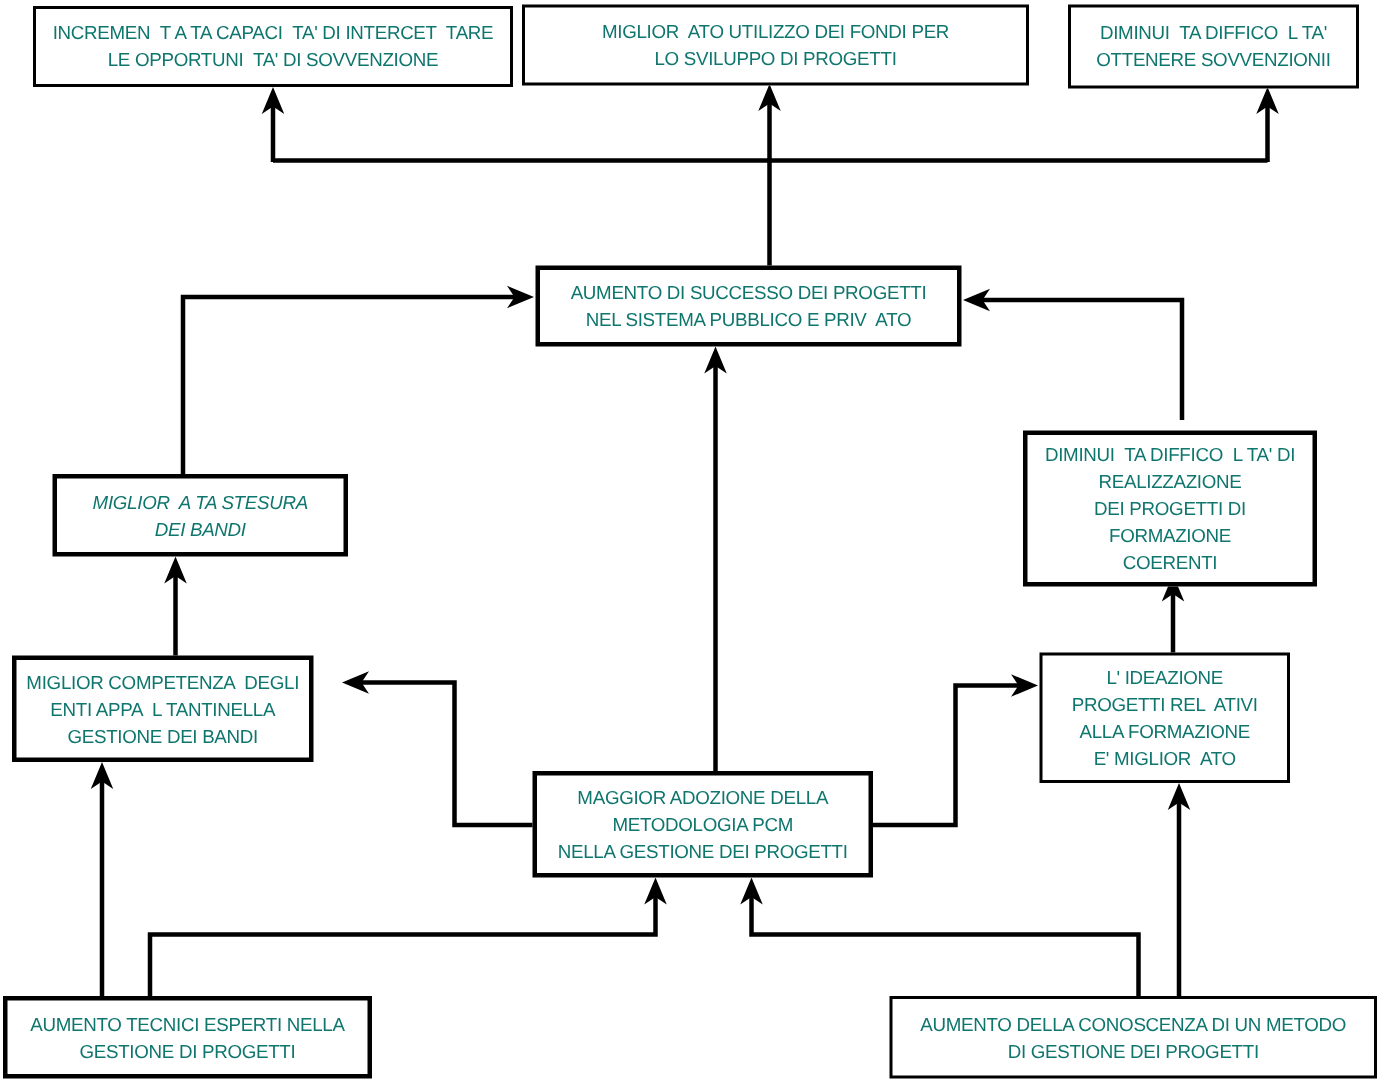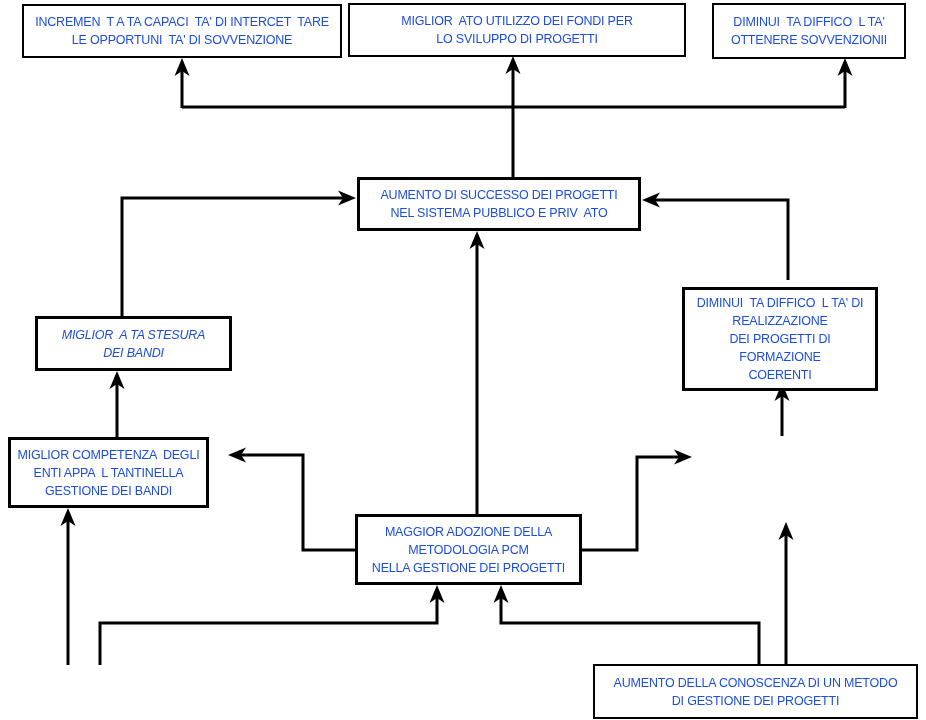--- a/index.html
+++ b/index.html
@@ -6,21 +6,21 @@
     margin: 0;
     padding: 0;
     background: #ffffff;
   }
   .canvas {
     position: relative;
     width: 926px;
     height: 720px;
     background: #ffffff;
     font-family: "Liberation Sans", sans-serif;
-    color: #1d4ed8;
+    color: #0f766e;
     overflow: hidden;
   }
   .box {
     position: absolute;
     box-sizing: border-box;
     border: 3px solid #000000;
     background: #ffffff;
     display: flex;
     align-items: center;
     justify-content: center;
@@ -137,22 +137,28 @@
 FORMAZIONE
 COERENTI</div>
 
   <div class="box" style="left:35px; top:316px; width:197px; height:55px;font-style:italic;">MIGLIOR  A TA STESURA
 DEI BANDI</div>
 
   <div class="box" style="left:8px; top:437px; width:201px; height:71px;">MIGLIOR COMPETENZA  DEGLI
 ENTI APPA  L TANTINELLA
 GESTIONE DEI BANDI</div>
 
+  <div class="box thin" style="left:693px; top:435px; width:167px; height:87px;">L' IDEAZIONE
+PROGETTI REL  ATIVI
+ALLA FORMAZIONE
+E' MIGLIOR  ATO</div>
 
   <div class="box" style="left:355px; top:514px; width:227px; height:71px;">MAGGIOR ADOZIONE DELLA
 METODOLOGIA PCM
 NELLA GESTIONE DEI PROGETTI</div>
 
+  <div class="box" style="left:2px; top:664px; width:246px; height:55px;">AUMENTO TECNICI ESPERTI NELLA
+GESTIONE DI PROGETTI</div>
 
   <div class="box thin" style="left:593px; top:664px; width:325px; height:55px;">AUMENTO DELLA CONOSCENZA DI UN METODO
 DI GESTIONE DEI PROGETTI</div>
 
 </div>
 
 </body></html>

